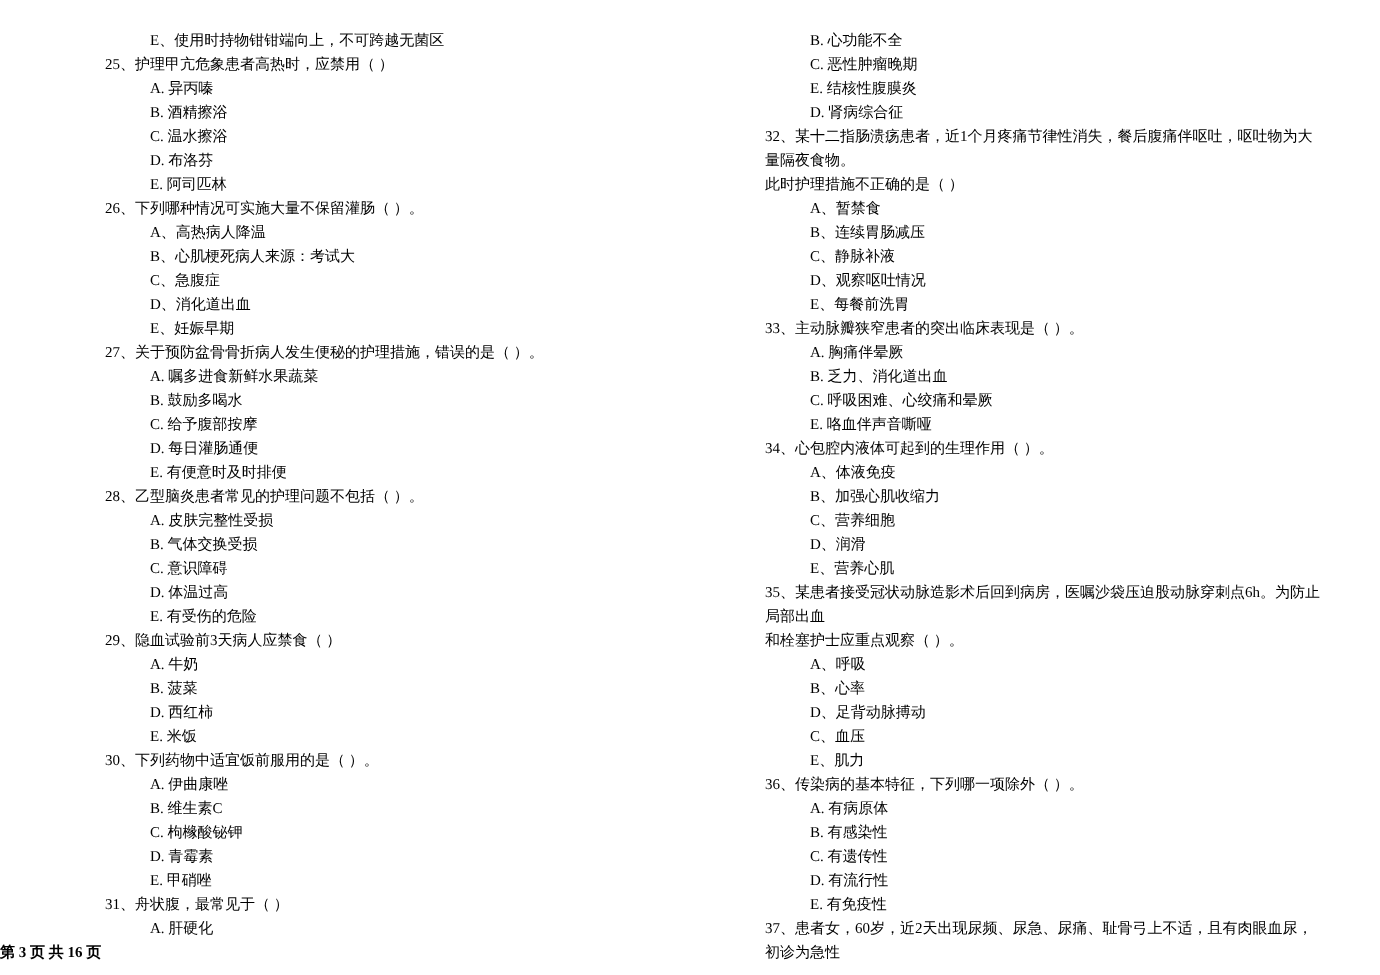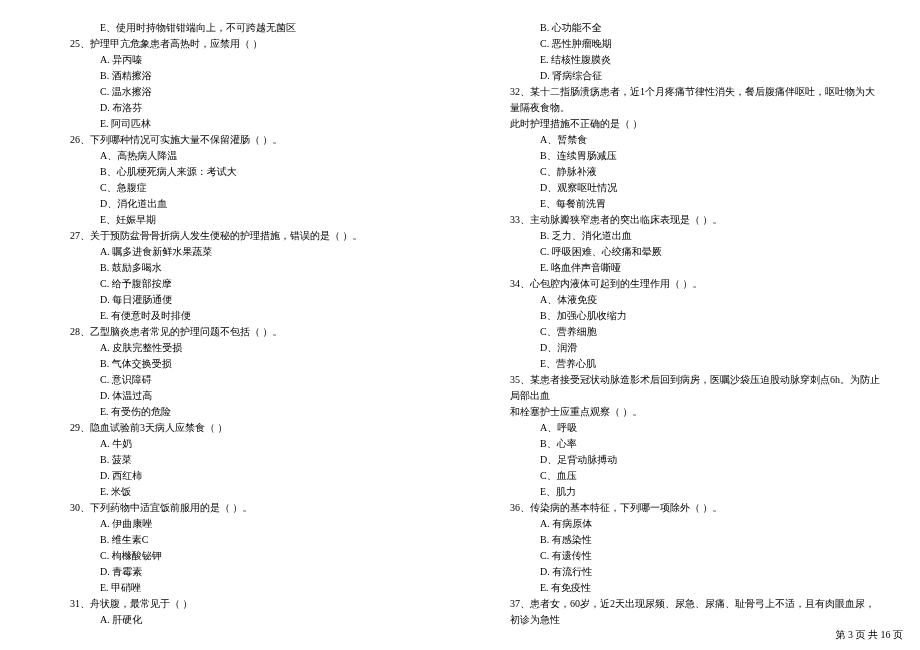--- a/index.html
+++ b/index.html
@@ -33,23 +33,24 @@
     .question-line {
       padding-left: 30px;
     }
     .question-line-cont {
       padding-left: 30px;
     }
     .footer {
       position: absolute;
       bottom: 8px;
       left: 0;
-      right: 17px;
-      text-align: right;
+      right: 4px;
+      text-align: left;
       font-size: 10px;
+      font-weight: bold;
     }
   </style>
 </head>
 <body>
 
 <div class="columns">
   <div class="column">
     <div class="option-line">E、使用时持物钳钳端向上，不可跨越无菌区</div>
     <div class="question-line">25、护理甲亢危象患者高热时，应禁用（      ）</div>
     <div class="option-line">A. 异丙嗪</div>
@@ -96,20 +97,21 @@
     <div class="option-line">E. 结核性腹膜炎</div>
     <div class="option-line">D. 肾病综合征</div>
     <div class="question-line">32、某十二指肠溃疡患者，近1个月疼痛节律性消失，餐后腹痛伴呕吐，呕吐物为大量隔夜食物。</div>
     <div class="question-line-cont">此时护理措施不正确的是（      ）</div>
     <div class="option-line">A、暂禁食</div>
     <div class="option-line">B、连续胃肠减压</div>
     <div class="option-line">C、静脉补液</div>
     <div class="option-line">D、观察呕吐情况</div>
     <div class="option-line">E、每餐前洗胃</div>
     <div class="question-line">33、主动脉瓣狭窄患者的突出临床表现是（      ）。</div>
+    <div class="option-line">A. 胸痛伴晕厥</div>
     <div class="option-line">B. 乏力、消化道出血</div>
     <div class="option-line">C. 呼吸困难、心绞痛和晕厥</div>
     <div class="option-line">E. 咯血伴声音嘶哑</div>
     <div class="question-line">34、心包腔内液体可起到的生理作用（      ）。</div>
     <div class="option-line">A、体液免疫</div>
     <div class="option-line">B、加强心肌收缩力</div>
     <div class="option-line">C、营养细胞</div>
     <div class="option-line">D、润滑</div>
     <div class="option-line">E、营养心肌</div>
     <div class="question-line">35、某患者接受冠状动脉造影术后回到病房，医嘱沙袋压迫股动脉穿刺点6h。为防止局部出血</div>

